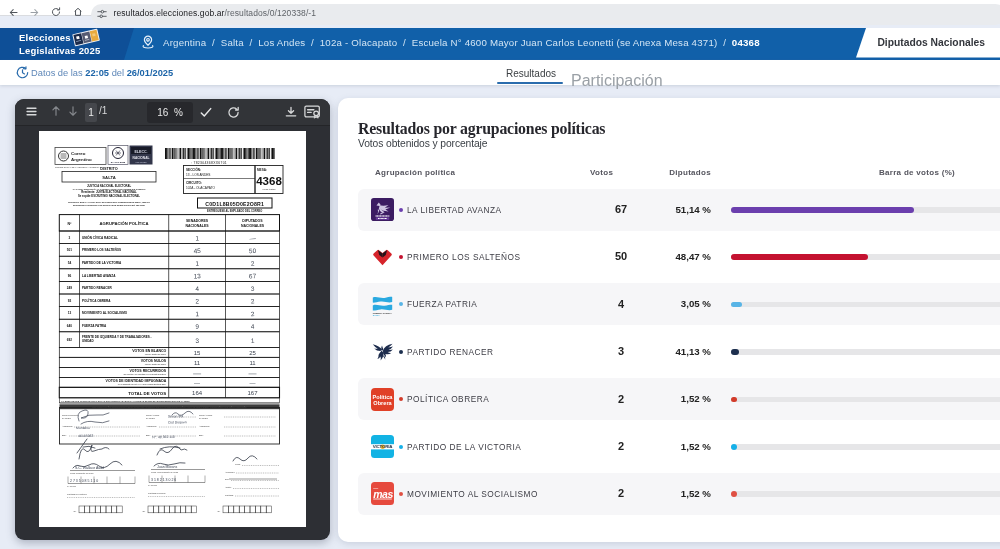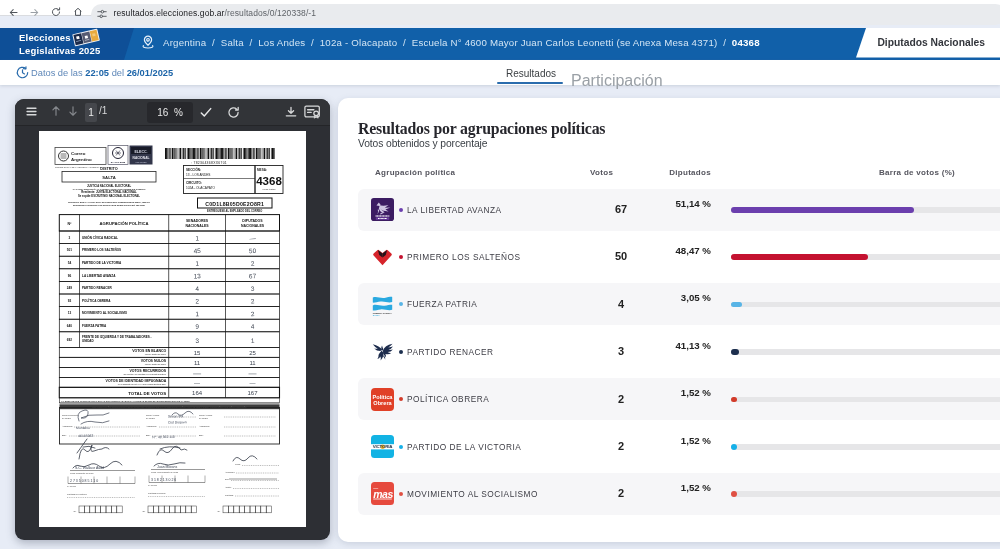--- a/index.html
+++ b/index.html
@@ -39,21 +39,21 @@
   #card { position:absolute; left:338px; top:98px; width:680px; height:444px; background:#ffffff; border-radius:10px; box-shadow:0 2px 6px rgba(120,130,155,0.25); }
   #card h1 { position:absolute; left:20px; top:22px; font-family:"Liberation Serif", serif; font-size:15.8px; font-weight:bold; color:#26262c; letter-spacing:-0.2px; }
   #card .sub { position:absolute; left:20px; top:40px; font-size:10.3px; color:#3a3f45; letter-spacing:-0.1px; }
   .thead { position:absolute; top:70px; font-size:8px; font-weight:bold; color:#55555e; letter-spacing:0.3px; }
   .row { position:absolute; left:20px; width:1100px; height:42px; border-radius:6px; }
   .row.g { background:#f6f6f8; }
   .logo { position:absolute; left:13px; top:9.5px; width:23px; height:23px; }
   .dot { position:absolute; left:41px; top:19px; width:4px; height:4px; border-radius:50%; }
   .pname { position:absolute; left:49px; top:16px; font-size:8.3px; color:#3c3c44; letter-spacing:0.5px; }
   .votes { position:absolute; left:232px; top:14.5px; width:62px; text-align:center; font-size:11px; font-weight:bold; color:#222; }
-  .pct { position:absolute; left:280px; top:9px; width:73px; text-align:right; font-size:9.7px; font-weight:bold; color:#222; }
+  .pct { position:absolute; left:280px; top:15px; width:73px; text-align:right; font-size:9.7px; font-weight:bold; color:#222; }
   .track { position:absolute; left:373px; top:18.5px; width:358px; height:5.5px; border-radius:3px; background:#e6e6e8; }
   .fill { position:absolute; left:0; top:0; height:5.5px; border-radius:3px; }
 </style>
 </head>
 <body>
 
 <div id="chrome">
   <svg class="abs" style="left:9px;top:7.5px" width="9" height="9" viewBox="0 0 14 14" fill="none" stroke="#50555b" stroke-width="1.6" stroke-linecap="round" stroke-linejoin="round">
       <path d="M12.5 7H2M6.5 2.5L2 7l4.5 4.5"></path>
     </svg>

